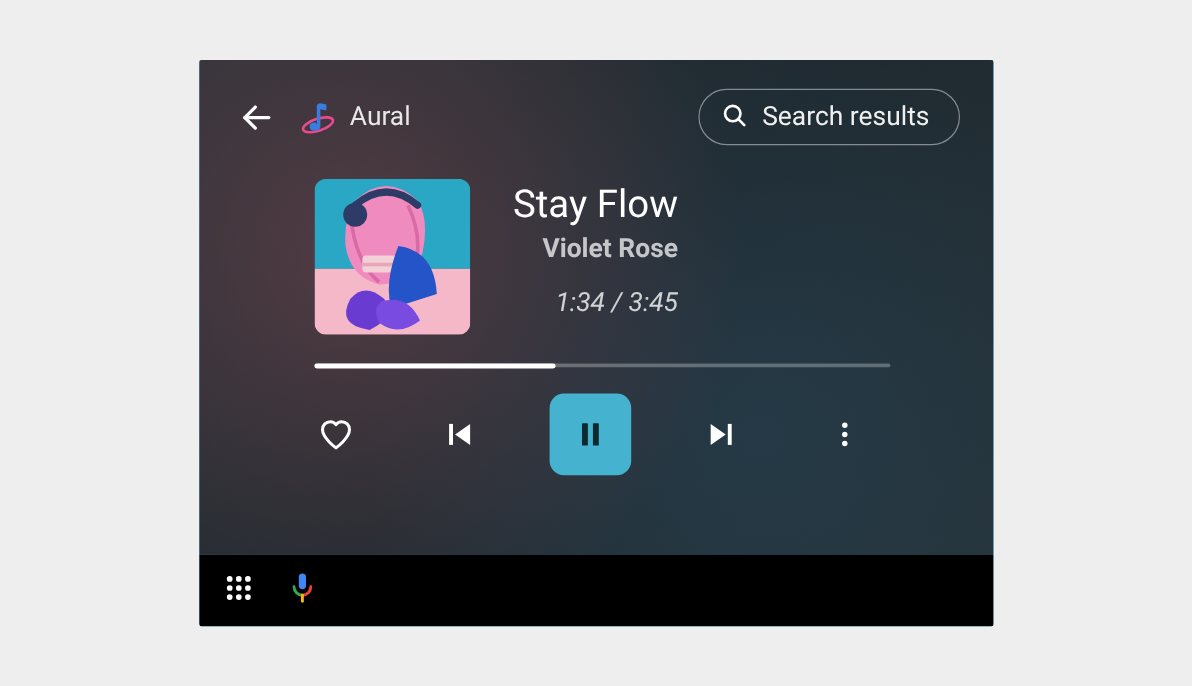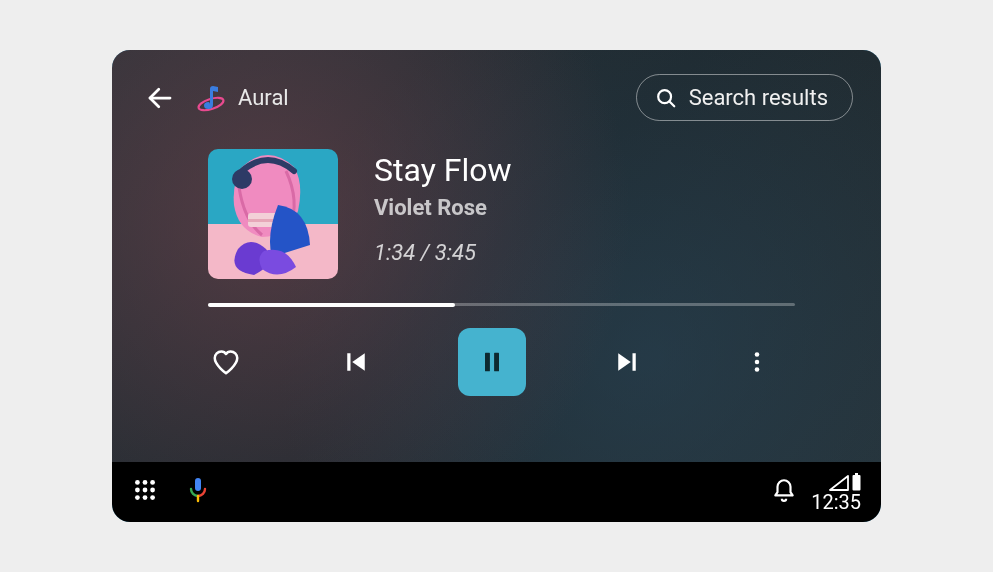--- a/index.html
+++ b/index.html
@@ -5,23 +5,23 @@
   * { box-sizing: border-box; margin: 0; padding: 0; }
   html, body { width: 993px; height: 572px; }
   body {
     background: #eeeeee;
     font-family: -apple-system, BlinkMacSystemFont, "Segoe UI", Roboto, Arial, sans-serif;
     display: flex;
     align-items: center;
     justify-content: center;
   }
   .device {
-    width: 769px;
+    width: 662px;
     height: 472px;
-    border-radius: 18px;
+    border-radius: 2px;
     overflow: hidden;
     position: relative;
     background: #7dd3fc;
   }
   .player {
     position: absolute;
     left: 0; top: 0; right: 0;
     height: 412px;
     background:
       radial-gradient(circle at 20% 40%, rgba(120,70,80,0.55), transparent 55%),
@@ -44,41 +44,41 @@
     display: flex; align-items: center; gap: 12px;
     font-size: 22px;
     color: #e8e8e8;
   }
   .app-icon {
     width: 30px; height: 30px;
     position: relative;
   }
   .spacer { flex: 1; }
   .search-pill {
-    display: flex; align-items: center; gap: 12px;
+    display: flex; align-items: flex-start; gap: 12px;
     border: 1.5px solid rgba(255,255,255,0.45);
     border-radius: 999px;
     padding: 10px 24px 10px 18px;
     font-size: 22px;
     color: #f0f0f0;
     cursor: pointer;
   }
   .now-playing {
     display: flex;
     gap: 36px;
     padding: 28px 0 0 96px;
     align-items: flex-start;
   }
   .album-art {
     width: 130px; height: 130px;
     border-radius: 10px;
     overflow: hidden;
     flex-shrink: 0;
   }
-  .track-meta { padding-top: 2px; }
+  .track-meta { padding-top: 2px; text-align: right; }
   .track-title {
     font-size: 32px;
     font-weight: 400;
     color: #ffffff;
   }
   .track-artist {
     font-size: 22px;
     color: rgba(255,255,255,0.72);
     margin-top: 6px;
     font-weight: bold;
@@ -279,35 +279,15 @@
       <svg width="24" height="26" viewBox="0 0 24 26">
         <rect x="9" y="1" width="6" height="13" rx="3" fill="#4285F4"></rect>
         <path d="M5 12 A7 7 0 0 0 12 19" fill="none" stroke="#34A853" stroke-width="2.4" stroke-linecap="round"></path>
         <path d="M12 19 A7 7 0 0 0 19 12" fill="none" stroke="#EA4335" stroke-width="2.4" stroke-linecap="round"></path>
         <line x1="12" y1="19" x2="12" y2="24" stroke="#FBBC05" stroke-width="2.4" stroke-linecap="round"></line>
       </svg>
     </div>
 
     <div class="nav-spacer"></div>
 
-    <div class="nav-right">
-      <div>
-        <svg width="26" height="26" viewBox="0 0 24 24" fill="none" stroke="#ffffff" stroke-width="2" stroke-linejoin="round">
-          <path d="M6 9 C6 5.7 8.7 3 12 3 C15.3 3 18 5.7 18 9 L18 14 L20 17 L4 17 L6 14 Z"></path>
-          <path d="M10 20 C10 21.1 10.9 22 12 22 C13.1 22 14 21.1 14 20"></path>
-        </svg>
-      </div>
-      <div class="status-col">
-        <div class="status-icons">
-          <svg width="20" height="16" viewBox="0 0 20 16">
-            <path d="M1 15 L19 15 L19 1 Z" fill="none" stroke="#ffffff" stroke-width="1.8" stroke-linejoin="round"></path>
-          </svg>
-          <svg width="9" height="18" viewBox="0 0 9 18" fill="#ffffff">
-            <rect x="3" y="0" width="3" height="2"></rect>
-            <rect x="0.5" y="2" width="8" height="15.5" rx="1"></rect>
-          </svg>
-        </div>
-        <div class="clock">12:35</div>
-      </div>
-    </div>
   </div>
 
 </div>
 
 </body></html>

